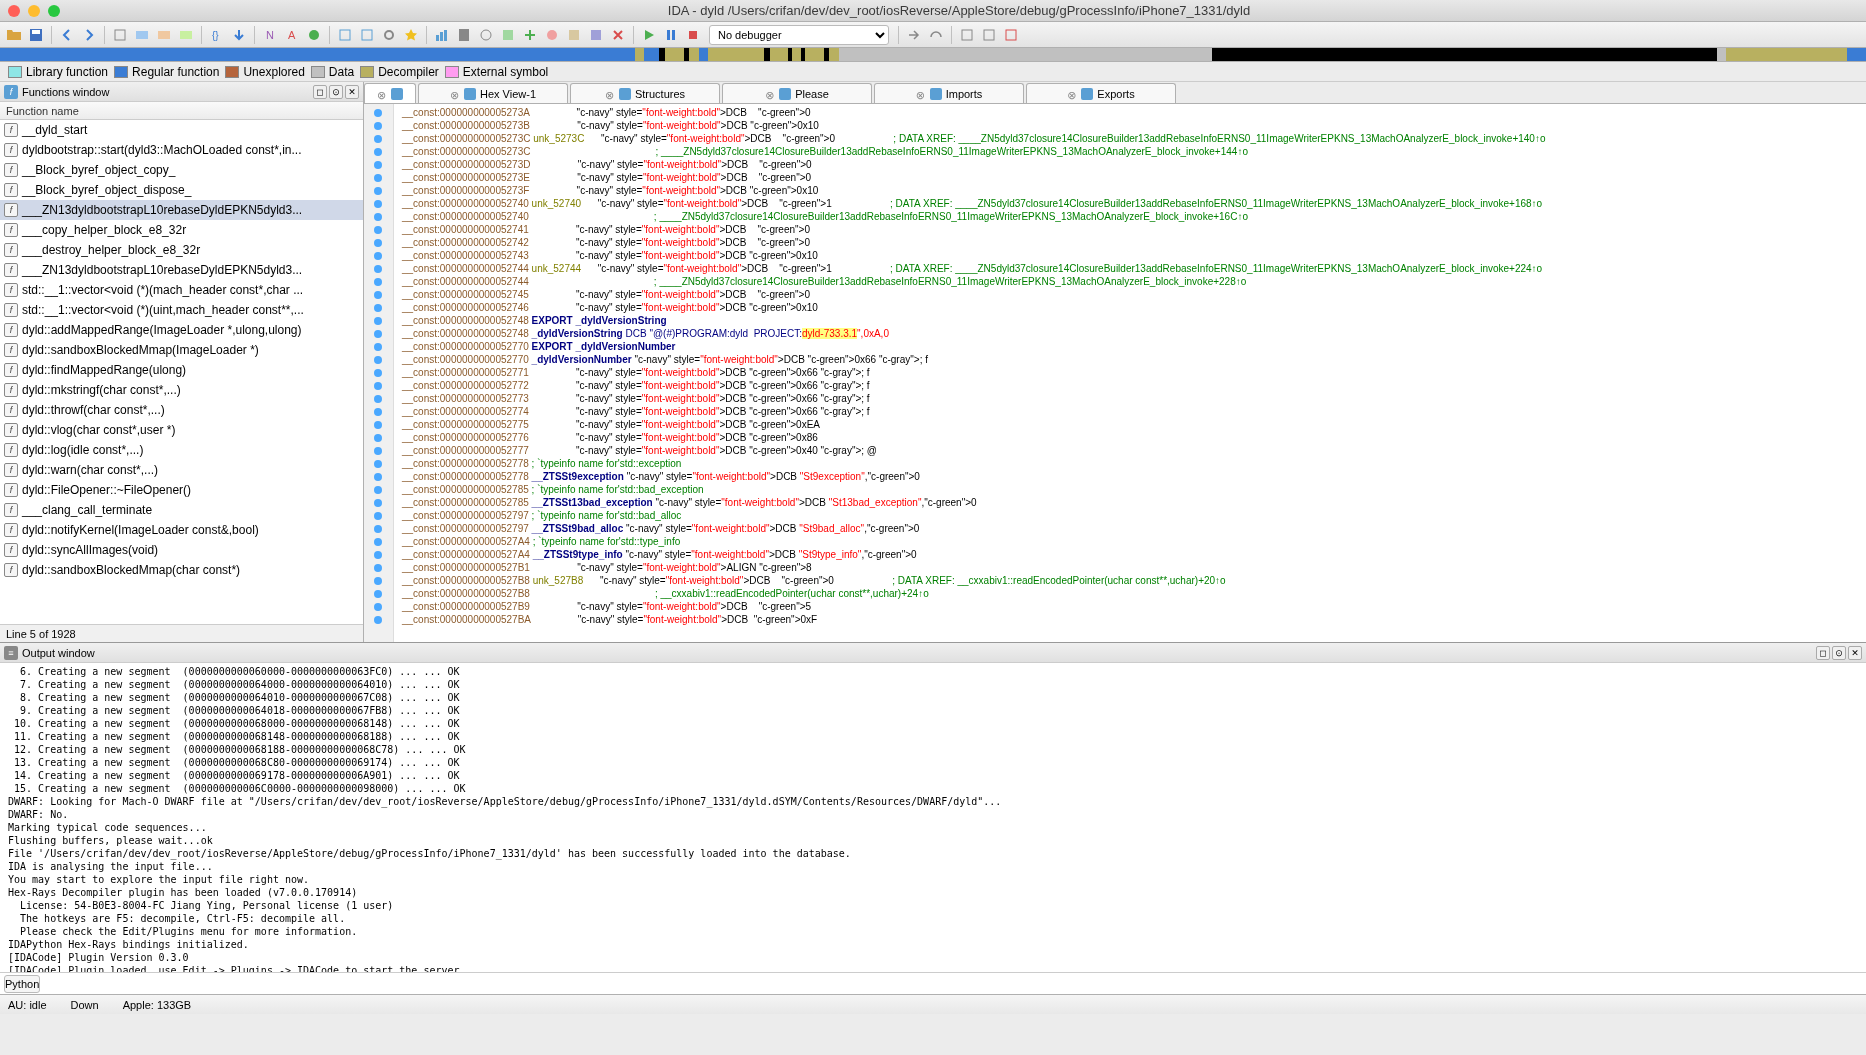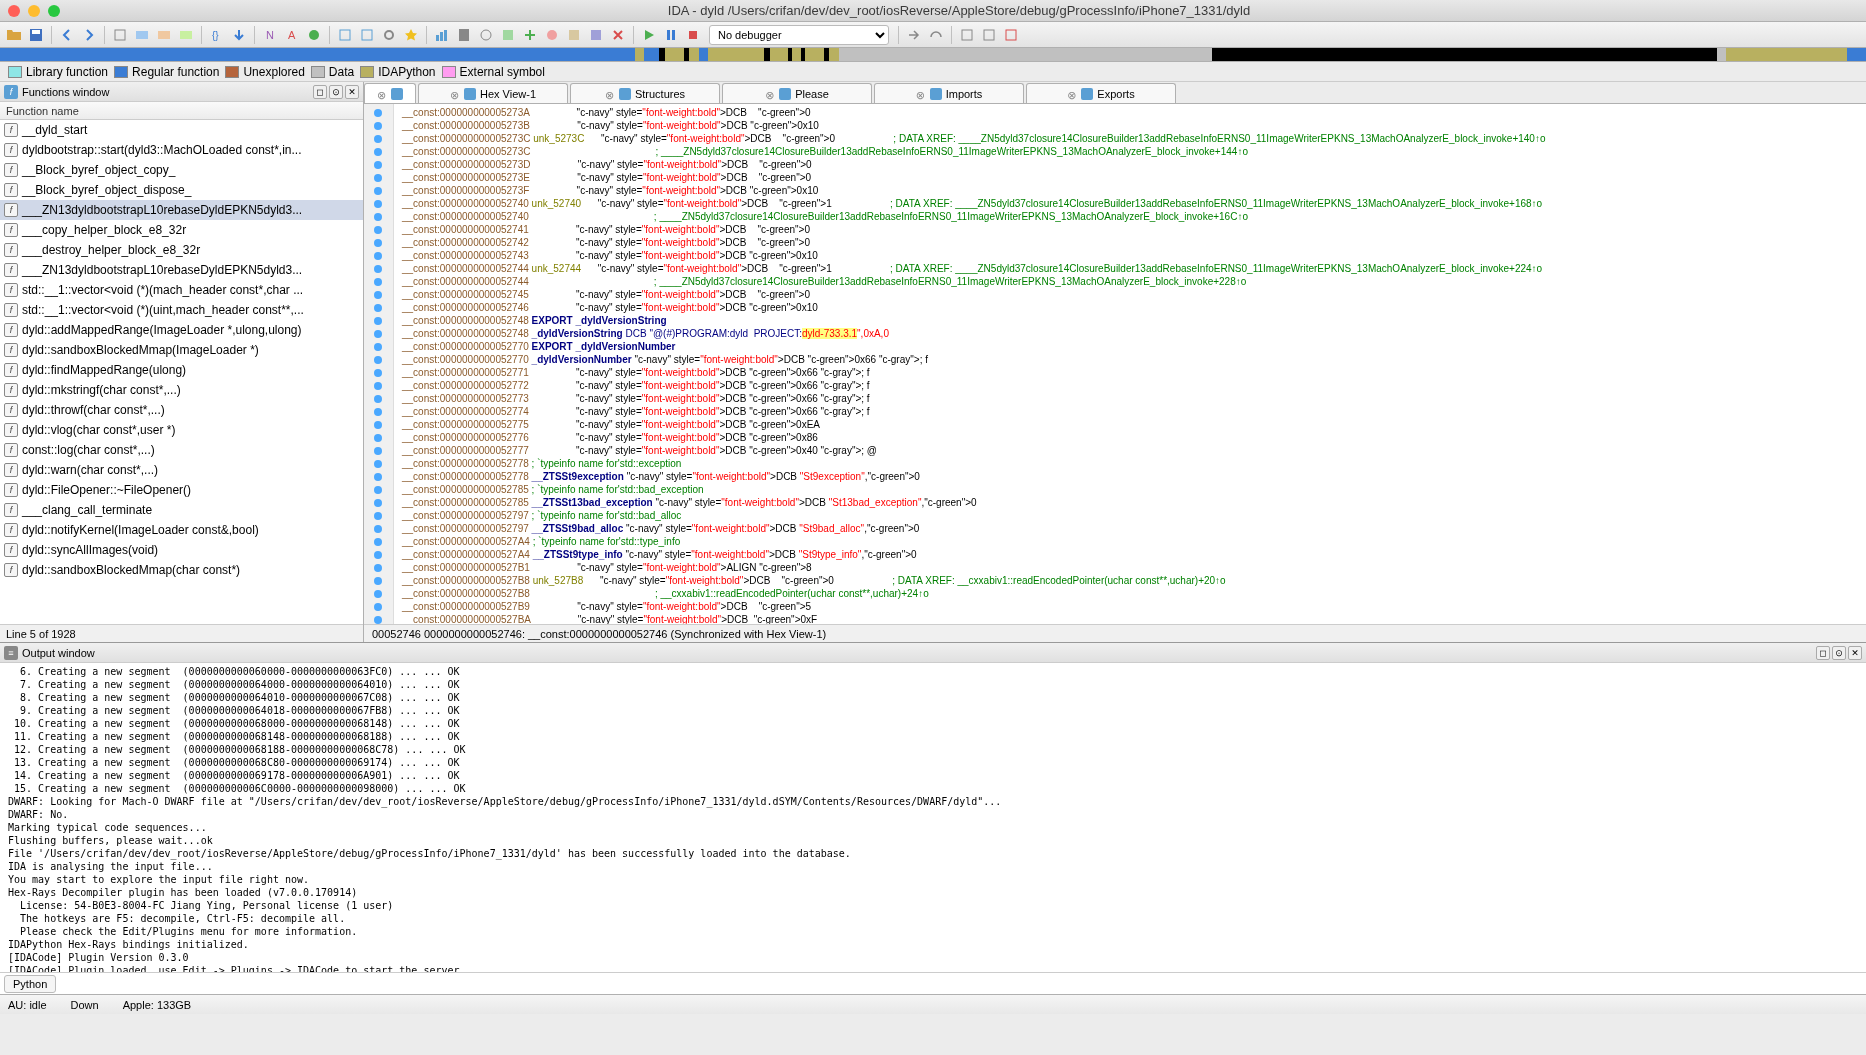--- a/index.html
+++ b/index.html
@@ -64,21 +64,21 @@
 .c-green { color: #008000; }
 .c-navy { color: #000080; }
 .c-olive { color: #808000; }
 .c-red { color: #ff0000; }
 .hl { background: #ffff80; }
 
 
 .output-panel { border-top: 1px solid #999; background: #fff; display: flex; flex-direction: column; height: 352px; }
 .output-body { flex: 1; overflow: auto; padding: 2px 8px; font-family: Monaco, Menlo, monospace; font-size: 10px; line-height: 13px; white-space: pre; }
 .output-input { height: 22px; border-top: 1px solid #ccc; display: flex; align-items: center; padding: 0 4px; }
-.output-input-label { padding: 2px 8px; border: 1px solid #bbb; border-radius: 3px; background: #f5f5f5; font-size: 11px; }
+.output-input-label { padding: 2px 0; border: 1px solid #bbb; border-radius: 3px; background: #f5f5f5; font-size: 11px; }
 
 
 .statusbar { height: 20px; background: linear-gradient(#f5f5f5, #e8e8e8); border-top: 1px solid #b0b0b0; display: flex; align-items: center; padding: 0 8px; gap: 24px; font-size: 11px; }
 </style>
 </head>
 <body>
 
 <div class="titlebar">
   <div class="traffic-lights">
     <div class="tl tl-close"></div>
@@ -314,21 +314,21 @@
     <div class="legend-item">
       <div class="legend-sw" style="background: rgb(181, 100, 60);"></div>
       <span>Unexplored</span>
     </div>
     <div class="legend-item">
       <div class="legend-sw" style="background: rgb(192, 192, 192);"></div>
       <span>Data</span>
     </div>
     <div class="legend-item">
       <div class="legend-sw" style="background: rgb(184, 176, 96);"></div>
-      <span>IDAPython</span>
+      <span>Decompiler</span>
     </div>
     <div class="legend-item">
       <div class="legend-sw" style="background: rgb(255, 156, 240);"></div>
       <span>External symbol</span>
     </div>
   </div>
 
 <div class="main-split">
 
   <div class="functions-panel">
@@ -402,21 +402,21 @@
         <div class="func-row">
           <div class="func-icon">f</div>
           <span>dyld::throwf(char const*,...)</span>
         </div>
         <div class="func-row">
           <div class="func-icon">f</div>
           <span>dyld::vlog(char const*,user *)</span>
         </div>
         <div class="func-row">
           <div class="func-icon">f</div>
-          <span>const::log(char const*,...)</span>
+          <span>dyld::log(idle const*,...)</span>
         </div>
         <div class="func-row">
           <div class="func-icon">f</div>
           <span>dyld::warn(char const*,...)</span>
         </div>
         <div class="func-row">
           <div class="func-icon">f</div>
           <span>dyld::FileOpener::~FileOpener()</span>
         </div>
         <div class="func-row">
@@ -509,21 +509,20 @@
           <div class="gutter-dot" style="top: 434px;"></div>
           <div class="gutter-dot" style="top: 447px;"></div>
           <div class="gutter-dot" style="top: 460px;"></div>
           <div class="gutter-dot" style="top: 473px;"></div>
           <div class="gutter-dot" style="top: 486px;"></div>
           <div class="gutter-dot" style="top: 499px;"></div>
           <div class="gutter-dot" style="top: 512px;"></div>
         </div>
       <div class="disasm-content" id="disasm-content"><div><span class="c-brown">__const:000000000005273A</span>                 <span class="&lt;span">"c-navy"</span> style=<span class="c-red">"font-weight:bold"</span>&gt;DCB    <span class="&lt;span">"c-green"</span>&gt;0</div><div><span class="c-brown">__const:000000000005273B</span>                 <span class="&lt;span">"c-navy"</span> style=<span class="c-red">"font-weight:bold"</span>&gt;DCB <span class="&lt;span">"c-green"</span>&gt;0x10</div><div><span class="c-brown">__const:000000000005273C</span> <span class="c-olive">unk_5273C</span>      <span class="&lt;span">"c-navy"</span> style=<span class="c-red">"font-weight:bold"</span>&gt;DCB    <span class="&lt;span">"c-green"</span>&gt;0                     <span class="c-green">; DATA XREF: ____ZN5dyld37closure14ClosureBuilder13addRebaseInfoERNS0_11ImageWriterEPKNS_13MachOAnalyzerE_block_invoke+140↑o</span></div><div><span class="c-brown">__const:000000000005273C</span>                                             <span class="c-green">; ____ZN5dyld37closure14ClosureBuilder13addRebaseInfoERNS0_11ImageWriterEPKNS_13MachOAnalyzerE_block_invoke+144↑o</span></div><div><span class="c-brown">__const:000000000005273D</span>                 <span class="&lt;span">"c-navy"</span> style=<span class="c-red">"font-weight:bold"</span>&gt;DCB    <span class="&lt;span">"c-green"</span>&gt;0</div><div><span class="c-brown">__const:000000000005273E</span>                 <span class="&lt;span">"c-navy"</span> style=<span class="c-red">"font-weight:bold"</span>&gt;DCB    <span class="&lt;span">"c-green"</span>&gt;0</div><div><span class="c-brown">__const:000000000005273F</span>                 <span class="&lt;span">"c-navy"</span> style=<span class="c-red">"font-weight:bold"</span>&gt;DCB <span class="&lt;span">"c-green"</span>&gt;0x10</div><div><span class="c-brown">__const:0000000000052740</span> <span class="c-olive">unk_52740</span>      <span class="&lt;span">"c-navy"</span> style=<span class="c-red">"font-weight:bold"</span>&gt;DCB    <span class="&lt;span">"c-green"</span>&gt;1                     <span class="c-green">; DATA XREF: ____ZN5dyld37closure14ClosureBuilder13addRebaseInfoERNS0_11ImageWriterEPKNS_13MachOAnalyzerE_block_invoke+168↑o</span></div><div><span class="c-brown">__const:0000000000052740</span>                                             <span class="c-green">; ____ZN5dyld37closure14ClosureBuilder13addRebaseInfoERNS0_11ImageWriterEPKNS_13MachOAnalyzerE_block_invoke+16C↑o</span></div><div><span class="c-brown">__const:0000000000052741</span>                 <span class="&lt;span">"c-navy"</span> style=<span class="c-red">"font-weight:bold"</span>&gt;DCB    <span class="&lt;span">"c-green"</span>&gt;0</div><div><span class="c-brown">__const:0000000000052742</span>                 <span class="&lt;span">"c-navy"</span> style=<span class="c-red">"font-weight:bold"</span>&gt;DCB    <span class="&lt;span">"c-green"</span>&gt;0</div><div><span class="c-brown">__const:0000000000052743</span>                 <span class="&lt;span">"c-navy"</span> style=<span class="c-red">"font-weight:bold"</span>&gt;DCB <span class="&lt;span">"c-green"</span>&gt;0x10</div><div><span class="c-brown">__const:0000000000052744</span> <span class="c-olive">unk_52744</span>      <span class="&lt;span">"c-navy"</span> style=<span class="c-red">"font-weight:bold"</span>&gt;DCB    <span class="&lt;span">"c-green"</span>&gt;1                     <span class="c-green">; DATA XREF: ____ZN5dyld37closure14ClosureBuilder13addRebaseInfoERNS0_11ImageWriterEPKNS_13MachOAnalyzerE_block_invoke+224↑o</span></div><div><span class="c-brown">__const:0000000000052744</span>                                             <span class="c-green">; ____ZN5dyld37closure14ClosureBuilder13addRebaseInfoERNS0_11ImageWriterEPKNS_13MachOAnalyzerE_block_invoke+228↑o</span></div><div><span class="c-brown">__const:0000000000052745</span>                 <span class="&lt;span">"c-navy"</span> style=<span class="c-red">"font-weight:bold"</span>&gt;DCB    <span class="&lt;span">"c-green"</span>&gt;0</div><div><span class="c-brown">__const:0000000000052746</span>                 <span class="&lt;span">"c-navy"</span> style=<span class="c-red">"font-weight:bold"</span>&gt;DCB <span class="&lt;span">"c-green"</span>&gt;0x10</div><div><span class="c-brown">__const:0000000000052748</span> <span class="c-navy" style="font-weight:bold">EXPORT _dyldVersionString</span></div><div><span class="c-brown">__const:0000000000052748</span> <span class="c-navy" style="font-weight:bold">_dyldVersionString</span><span class="c-navy"> DCB "@(#)PROGRAM:dyld  PROJECT:</span><span class="hl c-red">dyld-733.3.1</span><span class="c-red">",0xA,0</span></div><div><span class="c-brown">__const:0000000000052770</span> <span class="c-navy" style="font-weight:bold">EXPORT _dyldVersionNumber</span></div><div><span class="c-brown">__const:0000000000052770</span> <span class="c-navy" style="font-weight:bold">_dyldVersionNumber</span> <span class="&lt;span">"c-navy"</span> style=<span class="c-red">"font-weight:bold"</span>&gt;DCB <span class="&lt;span">"c-green"</span>&gt;0x66 <span class="&lt;span">"c-gray"</span>&gt;; f</div><div><span class="c-brown">__const:0000000000052771</span>                 <span class="&lt;span">"c-navy"</span> style=<span class="c-red">"font-weight:bold"</span>&gt;DCB <span class="&lt;span">"c-green"</span>&gt;0x66 <span class="&lt;span">"c-gray"</span>&gt;; f</div><div><span class="c-brown">__const:0000000000052772</span>                 <span class="&lt;span">"c-navy"</span> style=<span class="c-red">"font-weight:bold"</span>&gt;DCB <span class="&lt;span">"c-green"</span>&gt;0x66 <span class="&lt;span">"c-gray"</span>&gt;; f</div><div><span class="c-brown">__const:0000000000052773</span>                 <span class="&lt;span">"c-navy"</span> style=<span class="c-red">"font-weight:bold"</span>&gt;DCB <span class="&lt;span">"c-green"</span>&gt;0x66 <span class="&lt;span">"c-gray"</span>&gt;; f</div><div><span class="c-brown">__const:0000000000052774</span>                 <span class="&lt;span">"c-navy"</span> style=<span class="c-red">"font-weight:bold"</span>&gt;DCB <span class="&lt;span">"c-green"</span>&gt;0x66 <span class="&lt;span">"c-gray"</span>&gt;; f</div><div><span class="c-brown">__const:0000000000052775</span>                 <span class="&lt;span">"c-navy"</span> style=<span class="c-red">"font-weight:bold"</span>&gt;DCB <span class="&lt;span">"c-green"</span>&gt;0xEA</div><div><span class="c-brown">__const:0000000000052776</span>                 <span class="&lt;span">"c-navy"</span> style=<span class="c-red">"font-weight:bold"</span>&gt;DCB <span class="&lt;span">"c-green"</span>&gt;0x86</div><div><span class="c-brown">__const:0000000000052777</span>                 <span class="&lt;span">"c-navy"</span> style=<span class="c-red">"font-weight:bold"</span>&gt;DCB <span class="&lt;span">"c-green"</span>&gt;0x40 <span class="&lt;span">"c-gray"</span>&gt;; @</div><div><span class="c-brown">__const:0000000000052778</span> <span class="c-green">; `typeinfo name for'std::exception</span></div><div><span class="c-brown">__const:0000000000052778</span> <span class="c-navy" style="font-weight:bold">__ZTSSt9exception</span> <span class="&lt;span">"c-navy"</span> style=<span class="c-red">"font-weight:bold"</span>&gt;DCB <span class="c-red">"St9exception"</span>,<span class="&lt;span">"c-green"</span>&gt;0</div><div><span class="c-brown">__const:0000000000052785</span> <span class="c-green">; `typeinfo name for'std::bad_exception</span></div><div><span class="c-brown">__const:0000000000052785</span> <span class="c-navy" style="font-weight:bold">__ZTSSt13bad_exception</span> <span class="&lt;span">"c-navy"</span> style=<span class="c-red">"font-weight:bold"</span>&gt;DCB <span class="c-red">"St13bad_exception"</span>,<span class="&lt;span">"c-green"</span>&gt;0</div><div><span class="c-brown">__const:0000000000052797</span> <span class="c-green">; `typeinfo name for'std::bad_alloc</span></div><div><span class="c-brown">__const:0000000000052797</span> <span class="c-navy" style="font-weight:bold">__ZTSSt9bad_alloc</span> <span class="&lt;span">"c-navy"</span> style=<span class="c-red">"font-weight:bold"</span>&gt;DCB <span class="c-red">"St9bad_alloc"</span>,<span class="&lt;span">"c-green"</span>&gt;0</div><div><span class="c-brown">__const:00000000000527A4</span> <span class="c-green">; `typeinfo name for'std::type_info</span></div><div><span class="c-brown">__const:00000000000527A4</span> <span class="c-navy" style="font-weight:bold">__ZTSSt9type_info</span> <span class="&lt;span">"c-navy"</span> style=<span class="c-red">"font-weight:bold"</span>&gt;DCB <span class="c-red">"St9type_info"</span>,<span class="&lt;span">"c-green"</span>&gt;0</div><div><span class="c-brown">__const:00000000000527B1</span>                 <span class="&lt;span">"c-navy"</span> style=<span class="c-red">"font-weight:bold"</span>&gt;ALIGN <span class="&lt;span">"c-green"</span>&gt;8</div><div><span class="c-brown">__const:00000000000527B8</span> <span class="c-olive">unk_527B8</span>      <span class="&lt;span">"c-navy"</span> style=<span class="c-red">"font-weight:bold"</span>&gt;DCB    <span class="&lt;span">"c-green"</span>&gt;0                     <span class="c-green">; DATA XREF: __cxxabiv1::readEncodedPointer(uchar const**,uchar)+20↑o</span></div><div><span class="c-brown">__const:00000000000527B8</span>                                             <span class="c-green">; __cxxabiv1::readEncodedPointer(uchar const**,uchar)+24↑o</span></div><div><span class="c-brown">__const:00000000000527B9</span>                 <span class="&lt;span">"c-navy"</span> style=<span class="c-red">"font-weight:bold"</span>&gt;DCB    <span class="&lt;span">"c-green"</span>&gt;5</div><div><span class="c-brown">__const:00000000000527BA</span>                 <span class="&lt;span">"c-navy"</span> style=<span class="c-red">"font-weight:bold"</span>&gt;DCB  <span class="&lt;span">"c-green"</span>&gt;0xF</div></div>
     </div>
-    <div class="disasm-status">00052746 0000000000052746: __const:0000000000052746 (Synchronized with Hex View-1)</div>
   </div>
 </div>
 
 <div class="output-panel">
   <div class="panel-header">
     <div class="panel-header-icon" style="background:#888">≡</div>
     <span>Output window</span>
     <div class="panel-header-controls">
       <div class="ph-btn">◻</div>
       <div class="ph-btn">⊙</div>

